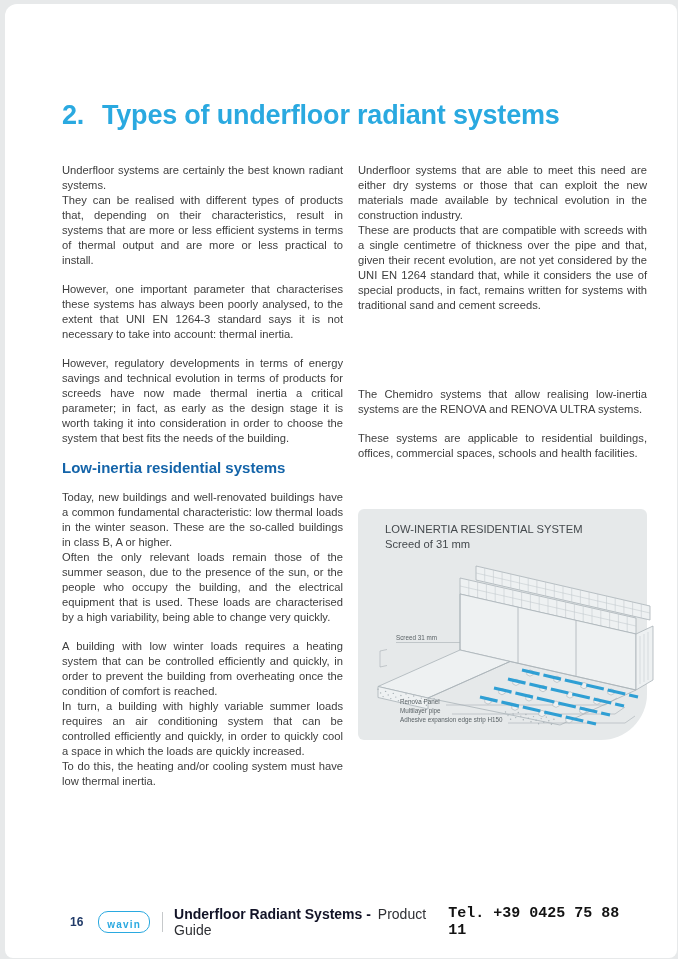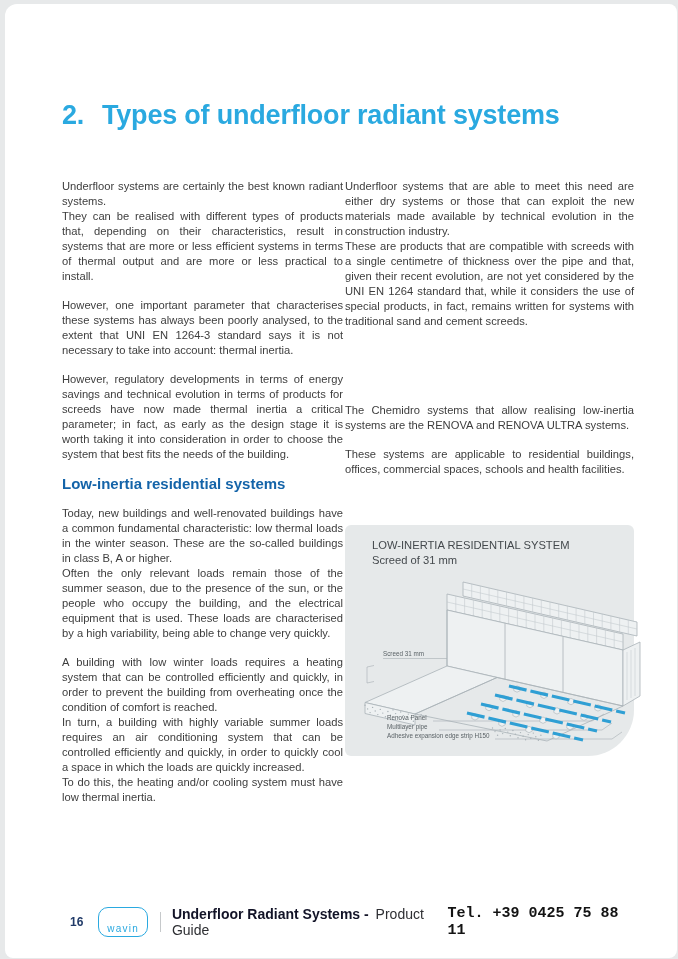--- a/index.html
+++ b/index.html
@@ -17,22 +17,22 @@
   .chapter-title{
     margin:94px 40px 0 57px;
     display:flex;align-items:flex-start;
     color:var(--cyan);
     font-weight:bold;font-size:27px;line-height:34px;
     letter-spacing:-0.2px;
   }
   .chapter-title .num{width:40px;flex:0 0 40px;}
   
   .columns{
-    display:grid;grid-template-columns:281px 289px;column-gap:2px;
-    margin:47px 40px 0 57px;
+    display:grid;grid-template-columns:281px 289px;column-gap:15px;
+    margin:31px 40px 0 57px;
   }
   .col{min-width:0;}
   .para{
     margin:0;font-size:11.2px;line-height:15px;color:#3d3d3d;
     text-align:justify;
   }
   .subheading{
     margin:16px 0 0 0;font-size:15px;line-height:16px;
     color:var(--blue);font-weight:bold;
   }
@@ -60,22 +60,22 @@
   
   .footer{
     position:absolute;left:57px;right:40px;bottom:25px;height:22px;
     display:flex;align-items:center;justify-content:space-between;
   }
   .footer-left{display:flex;align-items:center;}
   .page-num{font-size:12px;font-weight:bold;color:var(--navy);margin-left:8px;}
   .wavin-logo{
     margin-left:15px;
     border:1.5px solid var(--cyan);border-radius:10px;
-    padding:15px 8px 2px 8px;
-    color:var(--cyan);font-size:10px;font-weight:normal;letter-spacing:1.2px;text-align:center;
+    padding:7px 8px 2px 8px;
+    color:var(--cyan);font-size:10px;font-weight:bold;letter-spacing:1.2px;text-align:center;
   }
   .footer-divider{width:1px;height:20px;background:#c6c9cb;margin:0 11px 0 12px;}
   .doc-title{font-size:14px;color:#121327;}
   .doc-title .bold{font-weight:bold;}
   .doc-title .reg{font-weight:normal;color:#2e2f33;margin-left:3px;}
   .phone{font-size:15px;font-weight:bold;color:#131313;font-family:Liberation Mono, monospace;}
 </style>
 </head>
 <body style="--cyan: #2aa9e0; --blue: #1464a9; --figbg: #e6e9ea; --line: #a9b2b7; --pipe: #2f9fd4; --navy: #203a68;">
 

